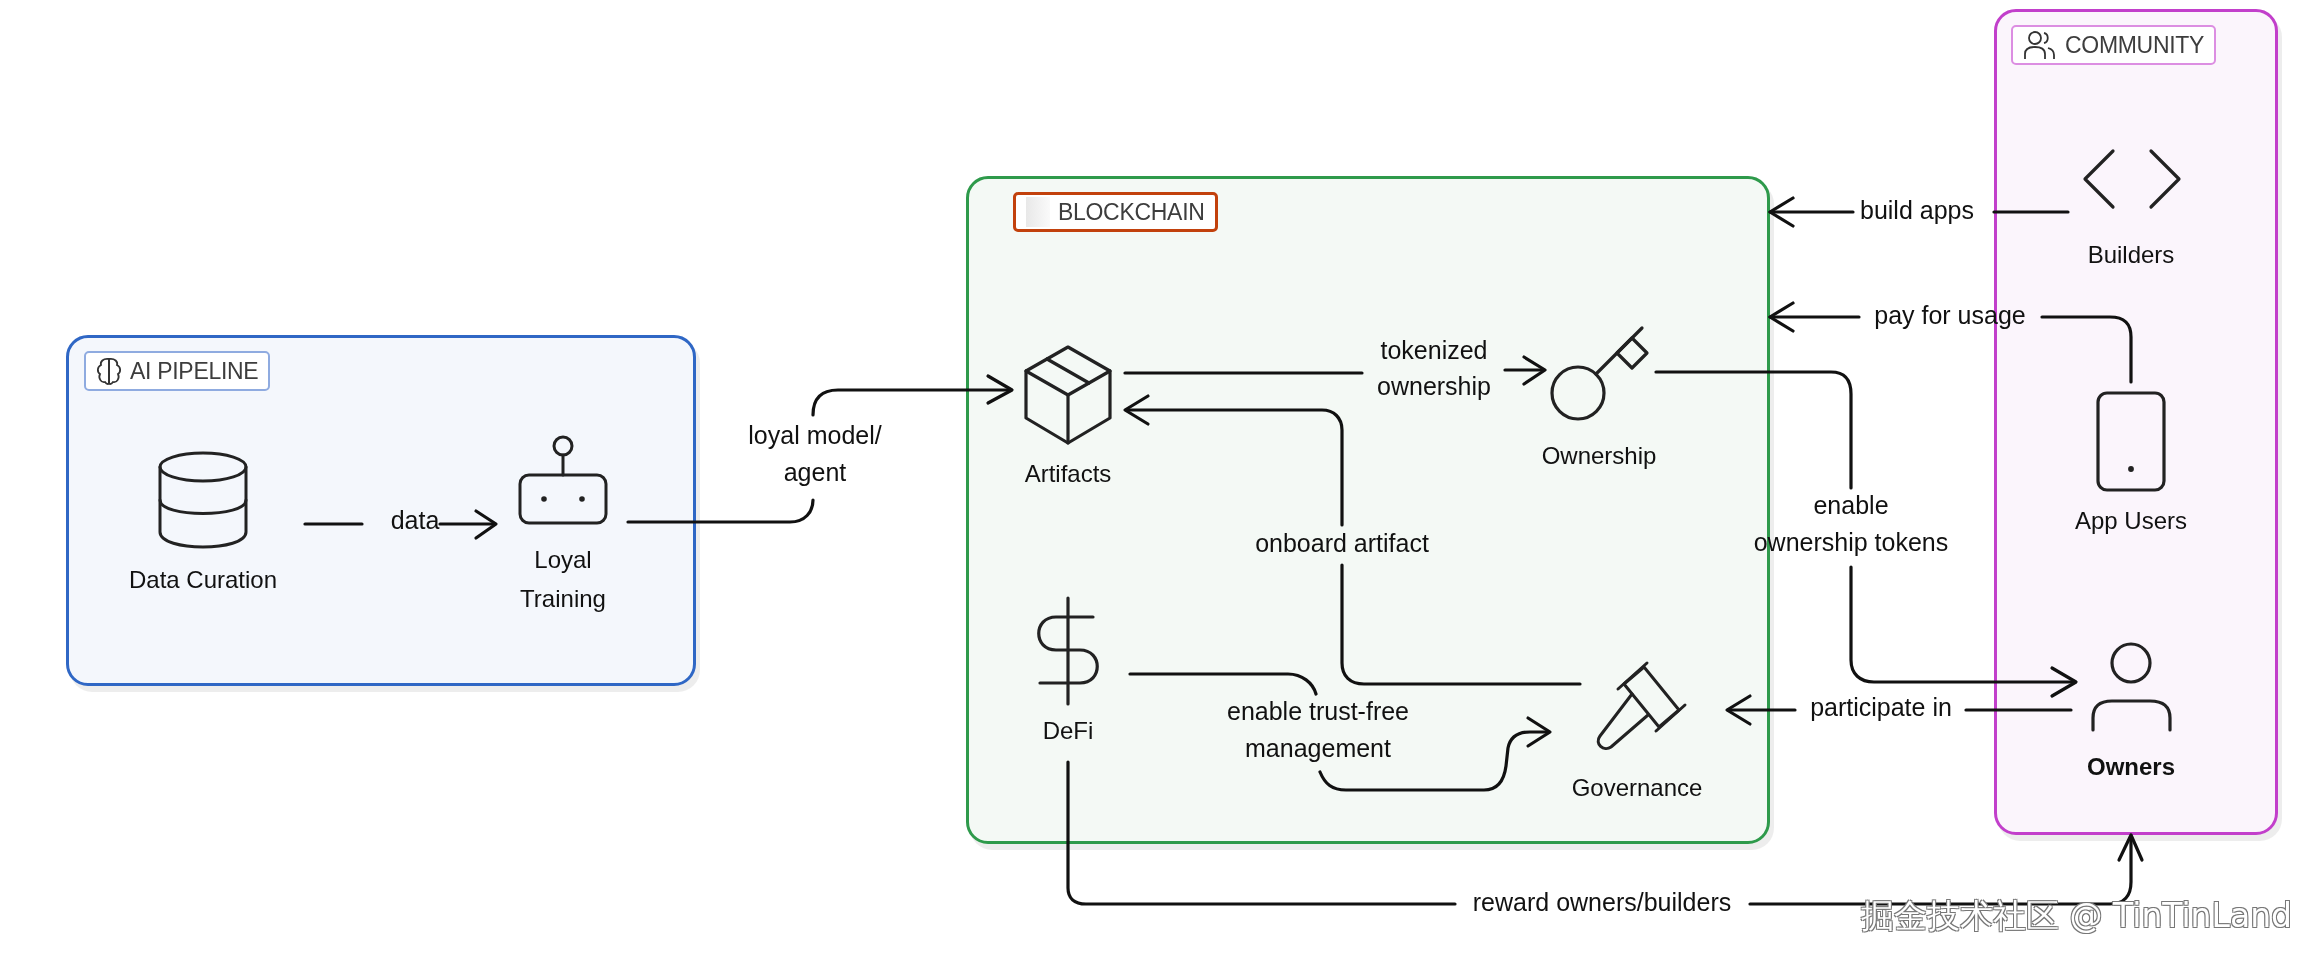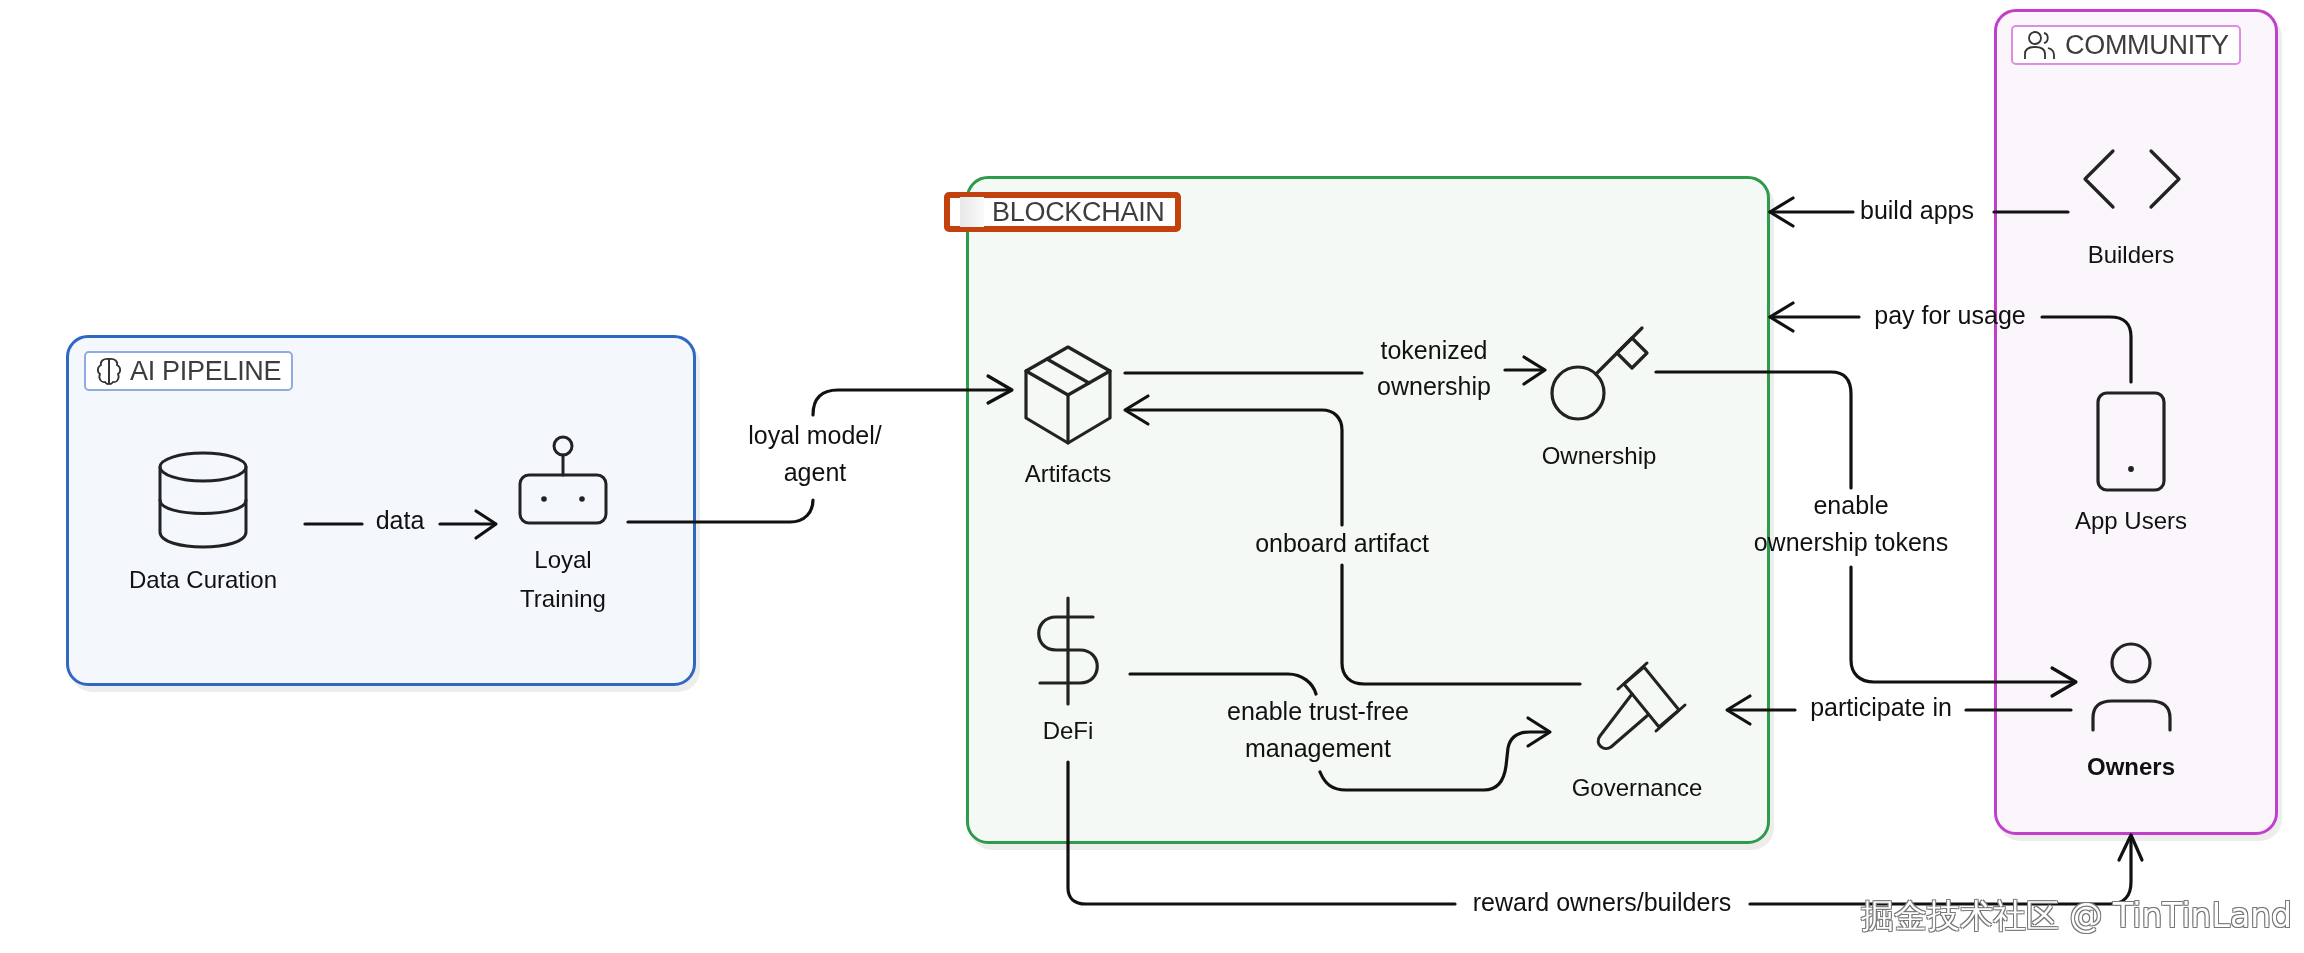--- a/index.html
+++ b/index.html
@@ -4,23 +4,23 @@
 <style>
   html, body { margin: 0; padding: 0; background: #ffffff; }
   body { width: 2304px; height: 953px; position: relative; overflow: hidden;
          font-family: "Liberation Sans", "DejaVu Sans", sans-serif; color: #111; }
   .group { position: absolute; border-radius: 22px; box-shadow: 4px 6px 0 rgba(0,0,0,0.07); }
   #grp-ai { left: 66px; top: 335px; width: 624px; height: 345px; border: 3px solid #2f67c5; background: #f4f7fc; }
   #grp-bc { left: 966px; top: 176px; width: 798px; height: 662px; border: 3px solid #2e9a4b; background: #f4f9f5; }
   #grp-cm { left: 1994px; top: 9px; width: 278px; height: 820px; border: 3px solid #c23fcb; background: #fbf5fc; }
   .badge { position: absolute; height: 40px; border-radius: 5px; background: #ffffff;
            display: flex; align-items: center; gap: 8px; padding: 0 10px; box-sizing: border-box;
-           font-size: 27px; color: #3d3d3d; letter-spacing: -0.3px; }
+           font-size: 23px; color: #3d3d3d; letter-spacing: -0.3px; }
   #badge-ai { left: 84px; top: 351px; border: 2px solid #8fabe0; }
-  #badge-bc { left: 944px; top: 192px; border: 6px solid #c2410c; align-items: center; }
+  #badge-bc { left: 1013px; top: 192px; border: 3px solid #c2410c; align-items: center; }
   #badge-cm { left: 2011px; top: 25px; border: 2px solid #dc8ee2; }
   .badge-blank { width: 24px; height: 30px; background: linear-gradient(90deg,#e8e8e8,#fafafa); }
   svg#canvas { position: absolute; left: 0; top: 0; }
   .lbl { position: absolute; transform: translate(-50%, -50%); white-space: nowrap; text-align: left; }
   .node-lbl { font-size: 24px; line-height: 38px; color: #111; }
   .edge-lbl { font-size: 25px; line-height: 37px; color: #111; }
   .watermark { position: absolute; right: 12px; top: 894px; font-size: 33px; color: #ffffff;
                font-family: "DejaVu Sans", sans-serif;
                text-shadow: 1px 1px 0 #777, -1px -1px 0 #777, 1px -1px 0 #777, -1px 1px 0 #777; }
 </style>
@@ -174,21 +174,21 @@
 <div class="lbl node-lbl" style="left:563px; top:560px;">Loyal</div>
 <div class="lbl node-lbl" style="left:563px; top:599px;">Training</div>
 <div class="lbl node-lbl" style="left:1068px; top:474px;">Artifacts</div>
 <div class="lbl node-lbl" style="left:1599px; top:456px;">Ownership</div>
 <div class="lbl node-lbl" style="left:1068px; top:731px;">DeFi</div>
 <div class="lbl node-lbl" style="left:1637px; top:788px;">Governance</div>
 <div class="lbl node-lbl" style="left:2131px; top:255px;">Builders</div>
 <div class="lbl node-lbl" style="left:2131px; top:521px;">App Users</div>
 <div class="lbl node-lbl" style="left:2131px; top:767px;font-weight:bold;">Owners</div>
 
-<div class="lbl edge-lbl" style="left:400px; top:520px;">data</div>
+<div class="lbl edge-lbl" style="left:415px; top:520px;">data</div>
 <div class="lbl edge-lbl" style="left:815px; top:435px;">loyal model/</div>
 <div class="lbl edge-lbl" style="left:815px; top:472px;">agent</div>
 <div class="lbl edge-lbl" style="left:1434px; top:350px;">tokenized</div>
 <div class="lbl edge-lbl" style="left:1434px; top:386px;">ownership</div>
 <div class="lbl edge-lbl" style="left:1342px; top:543px;">onboard artifact</div>
 <div class="lbl edge-lbl" style="left:1851px; top:505px;">enable</div>
 <div class="lbl edge-lbl" style="left:1851px; top:542px;">ownership tokens</div>
 <div class="lbl edge-lbl" style="left:1318px; top:711px;">enable trust-free</div>
 <div class="lbl edge-lbl" style="left:1318px; top:748px;">management</div>
 <div class="lbl edge-lbl" style="left:1917px; top:210px;">build apps</div>

